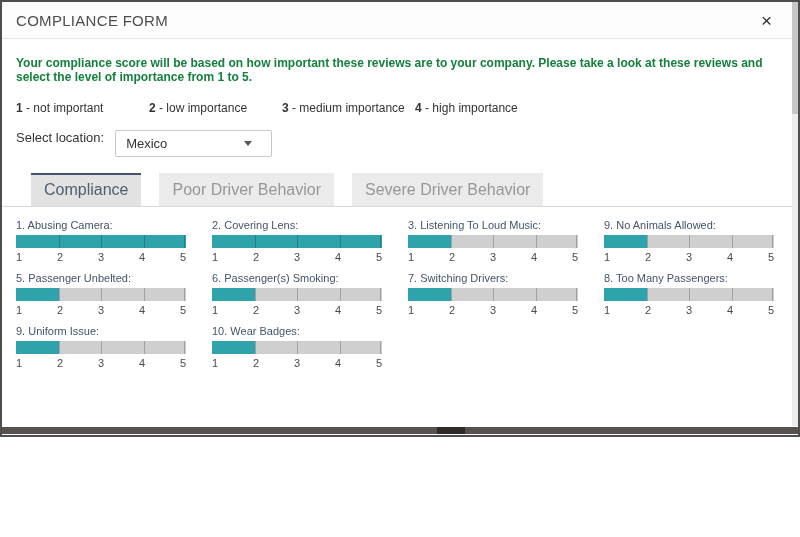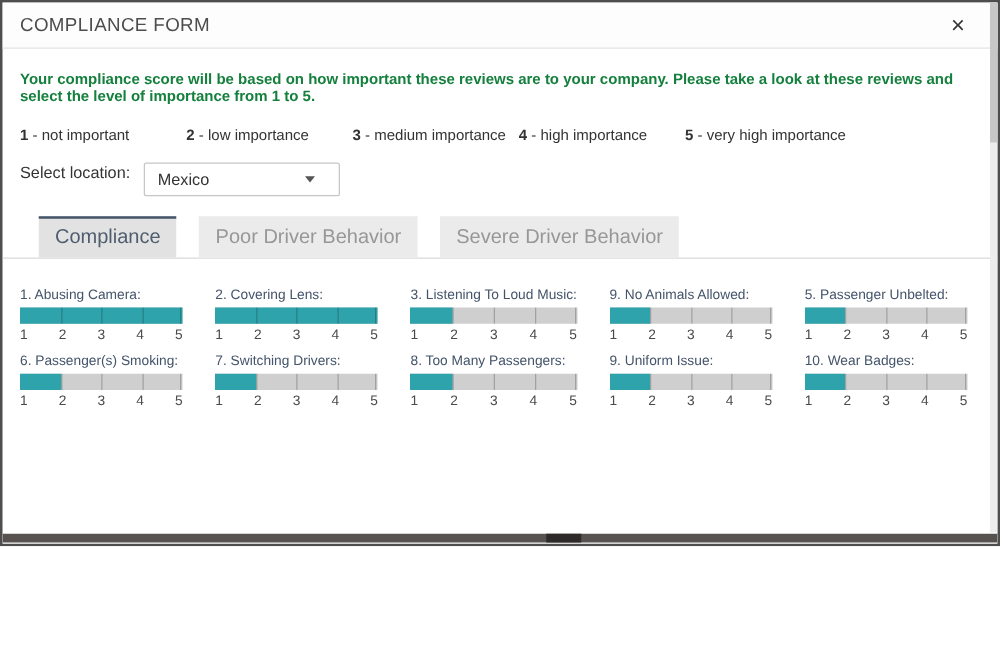--- a/index.html
+++ b/index.html
@@ -27,21 +27,21 @@
   }
   .caret { width:0; height:0; border-left:4px solid transparent; border-right:4px solid transparent; border-top:5px solid #555; }
   .tabs-wrap { margin:16px -14px 0 -14px; padding:0 14px; border-bottom:1px solid #d9d9d9; }
   .tabs { display:flex; gap:3px; }
   .tab {
     padding:6px 13px 7px 13px; font-size:16px; background:#ebebeb; color:#979797;
     border-top:2px solid transparent; white-space:nowrap; cursor:default;margin-left:15px;
   }
   .tab.active { background:#e2e2e2; color:#4f5d6e; border-top:2px solid #44546a; }
   .sliders {
-    margin-top:23px; display:grid; grid-template-columns:repeat(5,1fr);
+    margin-top:12px; display:grid; grid-template-columns:repeat(4,1fr);
     column-gap:26px; row-gap:9px; padding-right:10px;
   }
   .slabel { font-size:11px; color:#44546a; margin-bottom:4px; white-space:nowrap; overflow:hidden; }
   .track { position:relative; height:13px; background:#cfcfcf; cursor:pointer; }
   .fill { position:absolute; left:0; top:0; bottom:0; background:#2fa3ab; }
   .tick { position:absolute; top:0; bottom:0; width:1px; background:rgba(0,0,0,0.22); }
   .t25 { left:25%; } .t50 { left:50%; } .t75 { left:75%; } .t99 { left:calc(100% - 2px); }
   .nums { display:flex; justify-content:space-between; font-size:11px; color:#4a4a4a; margin-top:3px; }
   .footnote { position:absolute; left:16px; top:441px; font-size:12px; font-weight:bold; color:#c00000; }
   .next-btn {
@@ -66,21 +66,20 @@
 
   <div class="content">
 
     <div class="intro">Your compliance score will be based on how important these reviews are to your company. Please take a look at these reviews and select the level of importance from 1 to 5.</div>
 
     <div class="legend">
         <span class="item"><b>1</b> <span class="lt">- not important</span></span>
         <span class="item"><b>2</b> <span class="lt">- low importance</span></span>
         <span class="item"><b>3</b> <span class="lt">- medium importance</span></span>
         <span class="item"><b>4</b> <span class="lt">- high importance</span></span>
-        <span class="item"><b>5</b> <span class="lt">- very high importance</span></span>
       </div>
 
     <div class="loc-row">
       <span class="loc-label">Select location:</span>
       <div class="dropdown">
         <span>Mexico</span>
         <span class="caret"></span>
       </div>
     </div>
 

